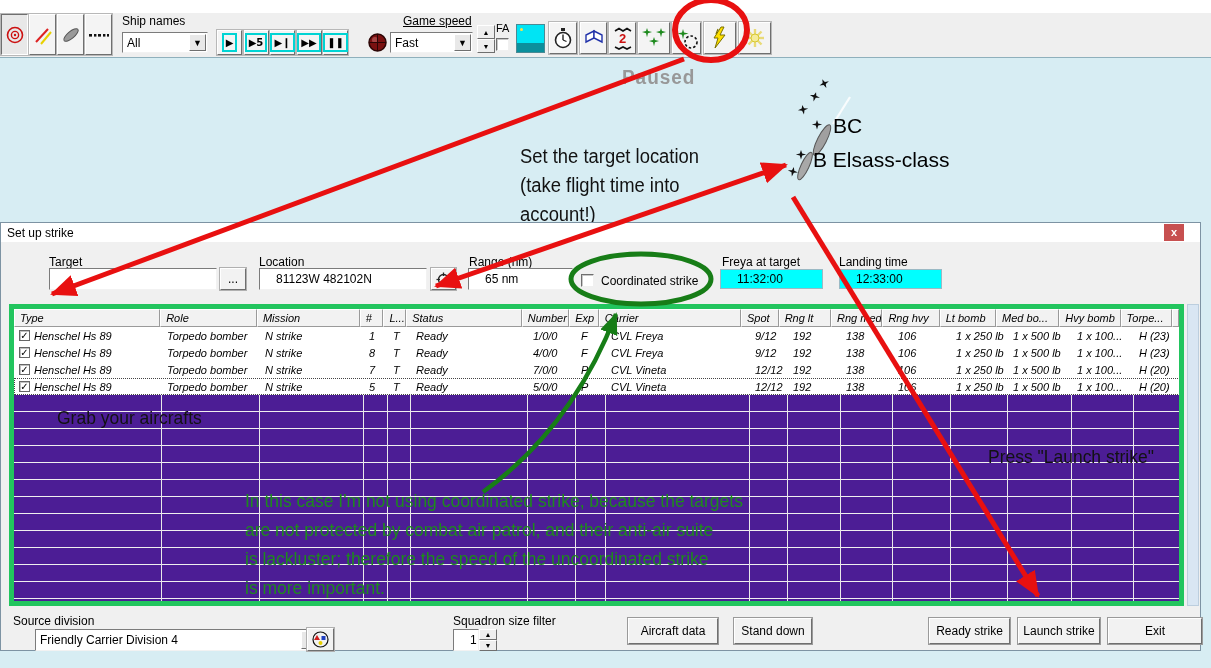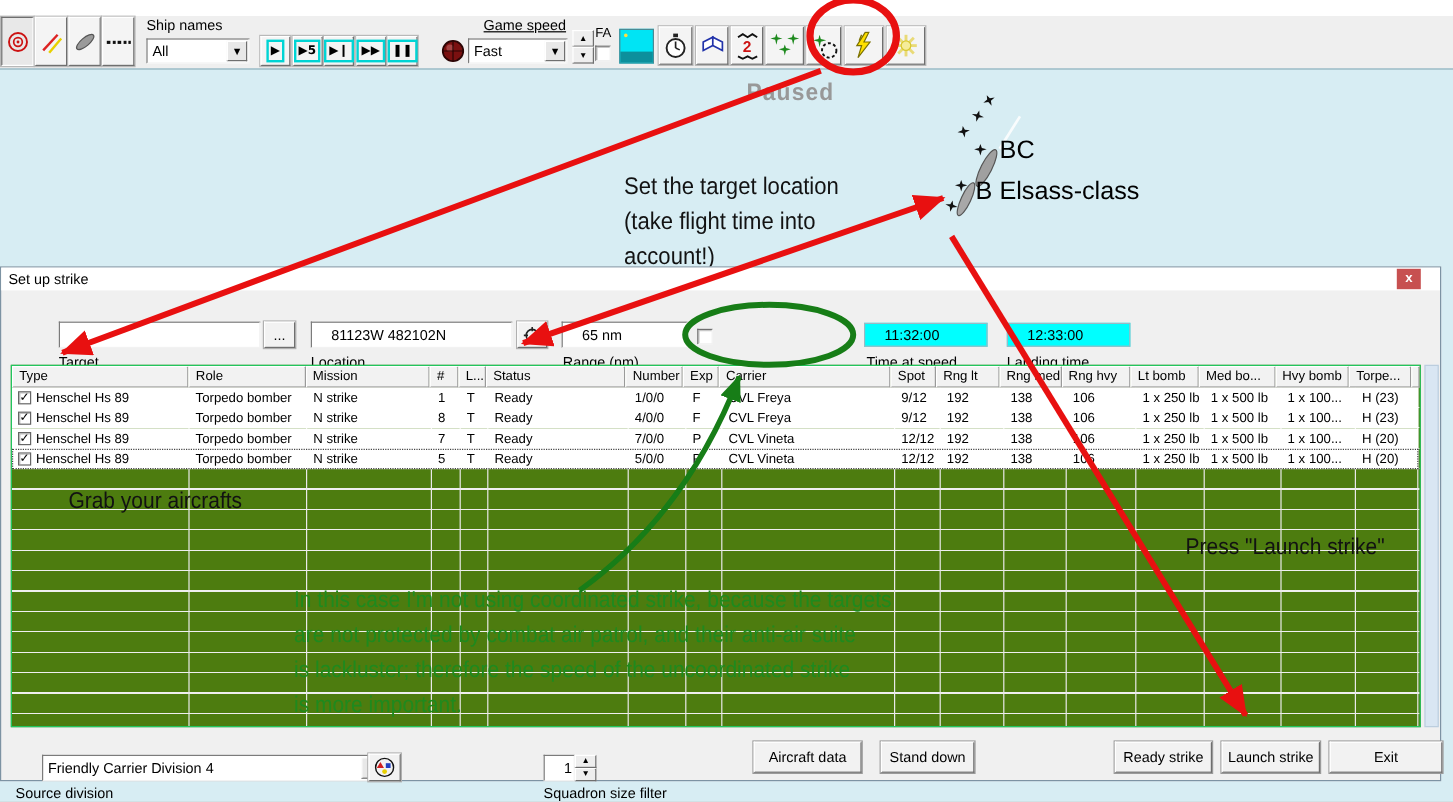--- a/index.html
+++ b/index.html
@@ -37,32 +37,32 @@
   .ann.big{font-size:20px;}
   .ann.green{color:#1e8a1e;}
 
   
   .dialog{position:absolute;left:0;top:222px;width:1201px;height:429px;z-index:10;
     background:#f0f0f0;border:1px solid #7d93a3;}
   .titlebar{position:absolute;left:0;top:0;width:100%;height:19px;background:#ffffff;}
   .title-text{position:absolute;left:6px;top:3px;font-size:12px;color:#000;}
   .close-btn{position:absolute;right:16px;top:1px;width:20px;height:17px;background:#c75050;color:#fff;
     font-size:11px;font-weight:bold;display:flex;align-items:center;justify-content:center;line-height:1;}
-  .fld-label{position:absolute;font-size:12px;white-space:nowrap;margin-top:40px;}
+  .fld-label{position:absolute;font-size:12px;white-space:nowrap;}
   .field{position:absolute;height:22px;background:#fff;border:1px solid;
     border-color:#7b7b7b #f2f2f2 #f2f2f2 #7b7b7b;font-size:12px;display:flex;align-items:center;padding-left:16px;}
   .field.cyan{background:#00ffff;height:20px;border-color:#9bb9c4;}
   .mini-btn{position:absolute;background:#f2f2f2;border:1px solid;border-color:#ffffff #6f6f6f #6f6f6f #ffffff;
     box-shadow:0 0 0 1px #b0b0b0;font-size:12px;display:flex;align-items:center;justify-content:center;}
   .push-btn{position:absolute;height:26px;background:#f2f2f2;border:1px solid;border-color:#ffffff #6f6f6f #6f6f6f #ffffff;
     box-shadow:0 0 0 1px #9a9a9a;font-size:12px;display:flex;align-items:center;justify-content:center;}
 
   
-  .tablebox{position:absolute;left:8px;top:81px;width:1175px;height:302px;background:#4d7c0f;
-    border:1px solid #22c55e;overflow:hidden;}
+  .tablebox{position:absolute;left:8px;top:81px;width:1175px;height:302px;background:#4c1d95;
+    border:5px solid #22c55e;overflow:hidden;font-style:italic;}
   .grid{position:absolute;left:0;top:18px;right:0;bottom:0;
     background-image:repeating-linear-gradient(to bottom,transparent 0,transparent 16px,#efefef 16px,#efefef 17px);}
   .vline{position:absolute;top:0;bottom:0;width:1px;background:#e9e9e9;}
   .thead{position:absolute;left:0;top:0;right:0;height:18px;display:flex;}
   .th{height:18px;background:#f2f2f2;border:1px solid;border-color:#ffffff #9a9a9a #9a9a9a #ffffff;
     font-size:11px;padding:2px 0 0 5px;overflow:hidden;white-space:nowrap;}
   .th.fill{flex:1;}
   .tbody{position:absolute;left:0;top:18px;}
   .tr{display:flex;height:17px;background:#fff;}
   .tr.focused{outline:1px dotted #444;outline-offset:-1px;}
@@ -279,21 +279,21 @@
     </div>
 
     <div class="fld-label" style="left:468px;top:32px;">Range (nm)</div>
     <div class="field" style="left:467px;top:45px;width:105px;">
       <span>65 nm</span>
     </div>
 
     <div class="checkbox" style="left:580px;top:51px;"></div>
     <div class="fld-label" style="left:600px;top:51px;">Coordinated strike</div>
 
-    <div class="fld-label" style="left:721px;top:32px;">Time at speed</div>
+    <div class="fld-label" style="left:721px;top:32px;">Freya at target</div>
     <div class="field cyan" style="left:719px;top:46px;width:103px;">
       <span>11:32:00</span>
     </div>
     <div class="fld-label" style="left:838px;top:32px;">Landing time</div>
     <div class="field cyan" style="left:838px;top:46px;width:103px;">
       <span>12:33:00</span>
     </div>
 
     <div class="tablebox">
       <div class="grid" id="grid">

